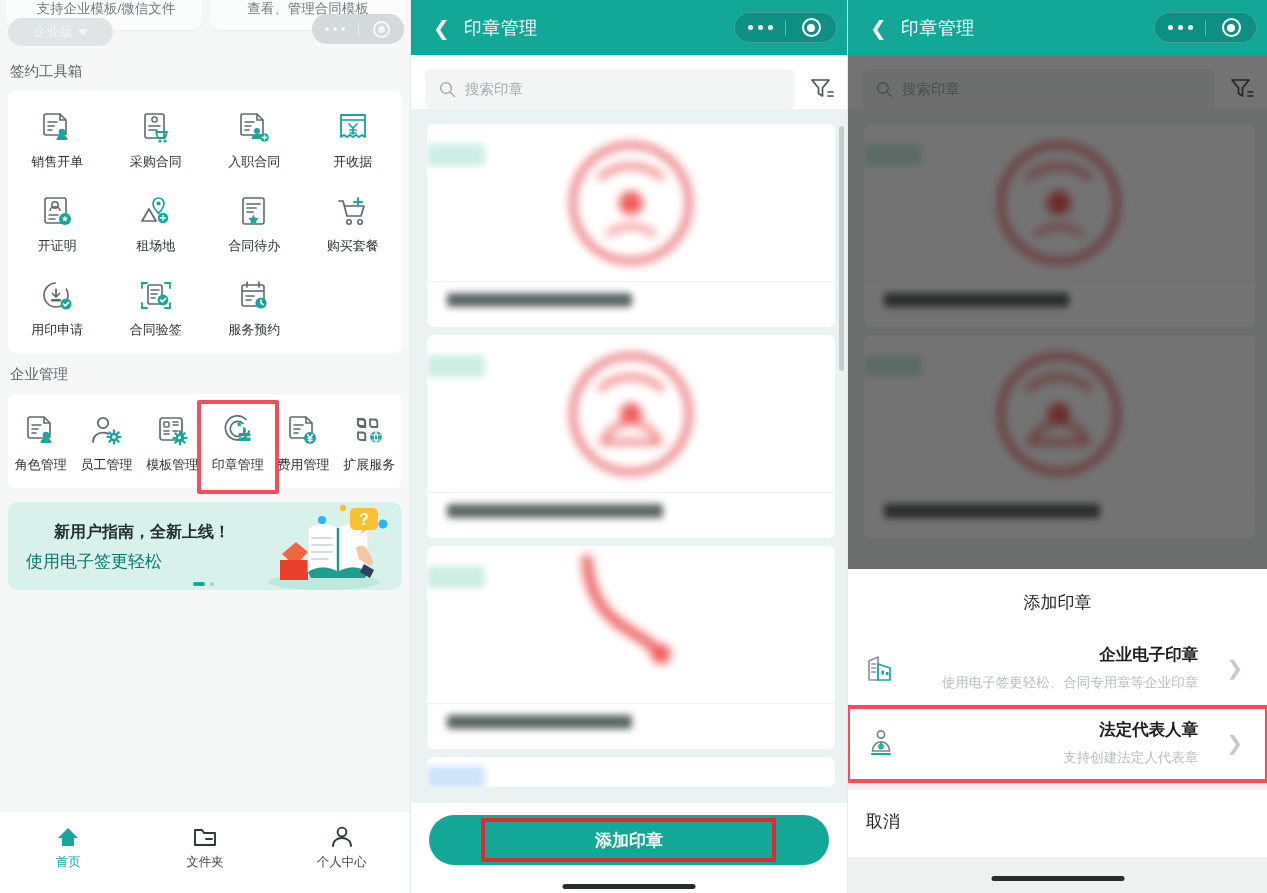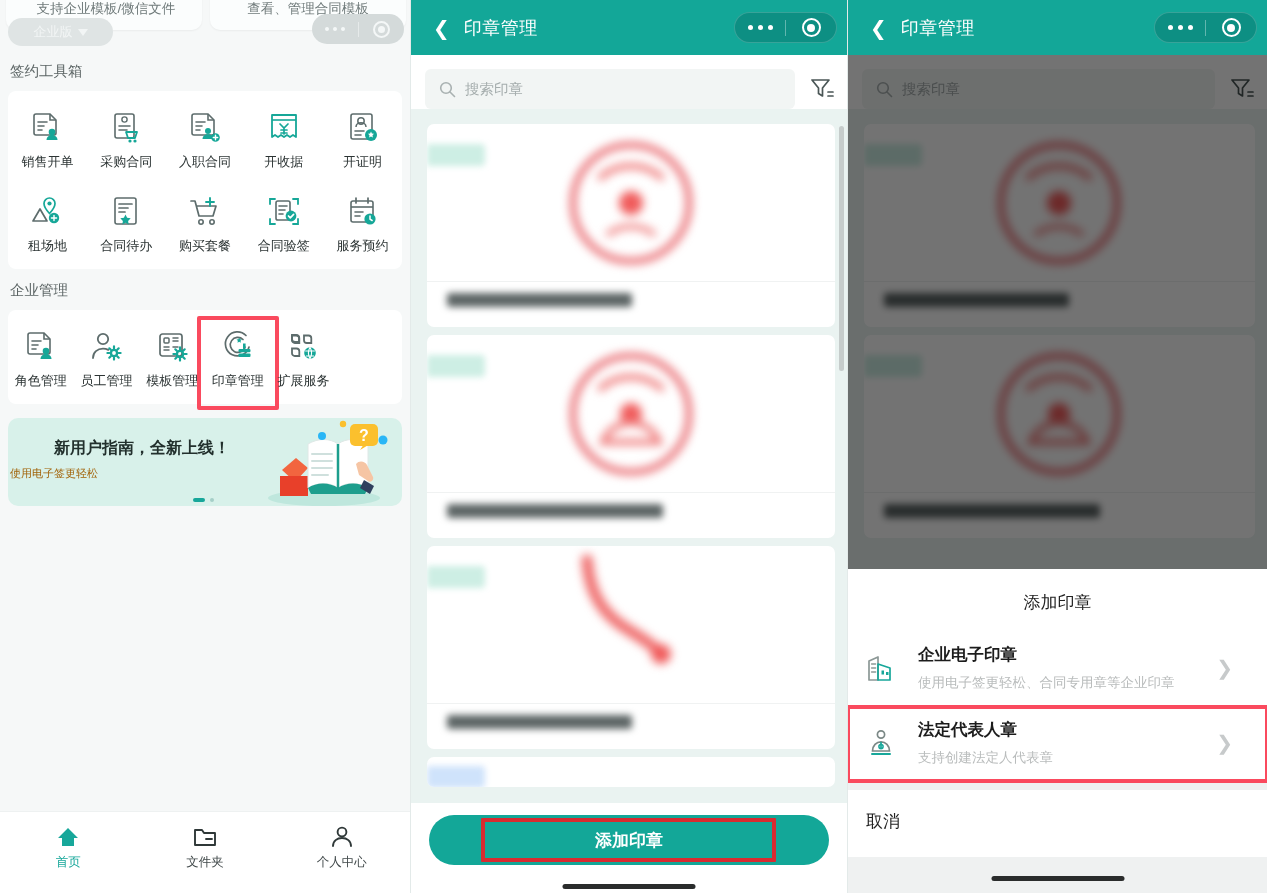--- a/index.html
+++ b/index.html
@@ -81,21 +81,21 @@
     padding: 12px 0 10px 10px;
   }
   .grid-card {
     margin: 0 8px;
     background: #fff;
     border-radius: 8px;
     padding: 14px 0 10px 0;
   }
   .grid {
     display: grid;
-    grid-template-columns: repeat(5, 1fr);
+    grid-template-columns: repeat(4, 1fr);
     row-gap: 14px;
   }
   .grid.g4 { grid-template-columns: repeat(6, 1fr); }
   .gitem {
     display: flex; flex-direction: column; align-items: center; gap: 8px;
     position: relative;
     padding: 6px 0 4px 0;
   }
   .gitem .lbl { font-size: 13px; color: #2c3434; white-space: nowrap; }
   .gicon { width: 34px; height: 34px; display:block; }
@@ -112,21 +112,21 @@
 
   .promo {
     margin: 14px 8px 0 8px;
     height: 88px;
     background: #d8f1ea;
     border-radius: 10px;
     position: relative;
     overflow: hidden;
   }
   .promo .p-title { position:absolute; left: 18px; top: 20px; font-size: 16px; font-weight: bold; color: #22302d; margin-left: 28px; }
-  .promo .p-sub { position:absolute; left: 2px; top: 48px; font-size: 11px; color: #a16207; }
+  .promo .p-sub { position:absolute; left: 18px; top: 48px; font-size: 17px; color: #0f766e; }
   .promo .dots { position:absolute; left: 185px; top: 80px; display:flex; gap:5px; align-items:center;}
   .promo .dots i { display:block; width: 12px; height: 4px; border-radius: 2px; background: #17a79a;}
   .promo .dots i.sm { width: 4px; background: #a6cfc8; }
   .promo .art { position: absolute; right: 10px; bottom: 0; width: 140px; height: 88px;}
 
   .tabbar {
     position: absolute; left: 0; right: 0; bottom: 0;
     height: 82px; background: #fff;
     border-top: 1px solid #eef1f1;
     display: flex; align-items: center; padding-bottom: 10px;
@@ -270,23 +270,24 @@
     position: absolute; left: 0; right: 0; bottom: 0;
     background: #fff;
     z-index: 6;
     padding-bottom: 0;
   }
   .sheet .sheet-title {
     text-align: center; font-size: 17px; color: #222; padding: 22px 0 18px 0;
   }
   .sheet-row {
     display: flex; align-items: center;
-    padding: 12px 34px 14px 18px;
-    position: relative;
-    gap: 22px;
+    padding: 12px 24px 14px 18px;
+    position: relative;
+    gap: 28px;
+    text-align: right;
   }
   .sheet-sep { height: 1px; background: #eeeeee; margin: 0 18px; }
   .sheet-row .texts { flex: 1; }
   .sheet-row .r-title { font-size: 16.5px; color: #1c1c1c; font-weight: bold; margin-bottom: 8px; }
   .sheet-row .r-sub { font-size: 13.5px; color: #b9bcbc; }
   .sheet-row .chev { color: #c7cacb; font-size: 20px; font-weight: 300; }
   .sheet-row.marked { outline: 4px solid #fa4a5e; outline-offset: -2px; }
   .sheet-gap { height: 9px; background: #eff1f1; }
   .sheet-cancel {
     padding: 20px 0 24px 18px; font-size: 17px; color: #222;
@@ -411,20 +412,30 @@
         <div class="gitem">
           <svg class="gicon" viewBox="0 0 34 34">
             <path d="M3 6h4l4 15h14l3-10H9" fill="none" stroke="#5d6c6c" stroke-width="1.7" stroke-linecap="round" stroke-linejoin="round"></path>
             <circle cx="13" cy="27" r="2.2" fill="none" stroke="#5d6c6c" stroke-width="1.6"></circle>
             <circle cx="24" cy="27" r="2.2" fill="none" stroke="#5d6c6c" stroke-width="1.6"></circle>
             <path d="M22 3v8M18 7h8" stroke="#16a798" stroke-width="1.9" stroke-linecap="round"></path>
           </svg>
           <span class="lbl">购买套餐</span>
         </div>
 
+        <div class="gitem">
+          <svg class="gicon" viewBox="0 0 34 34">
+            <circle cx="16" cy="16" r="12" fill="none" stroke="#5d6c6c" stroke-width="1.7" stroke-dasharray="56 12"></circle>
+            <path d="M16 10v8M12.5 14.5L16 18l3.5-3.5" fill="none" stroke="#5d6c6c" stroke-width="1.7" stroke-linecap="round" stroke-linejoin="round"></path>
+            <rect x="11" y="20" width="10" height="2.6" rx="1.3" fill="#5d6c6c"></rect>
+            <circle cx="26" cy="25" r="5.5" fill="#16a798"></circle>
+            <path d="M23.4 25l1.8 1.8 3.4-3.4" fill="none" stroke="#fff" stroke-width="1.7" stroke-linecap="round" stroke-linejoin="round"></path>
+          </svg>
+          <span class="lbl">用印申请</span>
+        </div>
 
         <div class="gitem">
           <svg class="gicon" viewBox="0 0 34 34">
             <path d="M3 9V4h5M26 4h5v5M31 24v5h-5M8 29H3v-5" fill="none" stroke="#16a798" stroke-width="1.8" stroke-linecap="round"></path>
             <rect x="9" y="6" width="14" height="19" rx="1.8" fill="none" stroke="#5d6c6c" stroke-width="1.6"></rect>
             <path d="M12 11h8M12 15h6M12 19h4" stroke="#5d6c6c" stroke-width="1.6" stroke-linecap="round"></path>
             <circle cx="24" cy="21" r="5.4" fill="#16a798"></circle>
             <path d="M21.5 21l1.8 1.8 3.3-3.4" fill="none" stroke="#fff" stroke-width="1.7" stroke-linecap="round" stroke-linejoin="round"></path>
           </svg>
           <span class="lbl">合同验签</span>
@@ -486,20 +497,30 @@
             <path d="M25 5.5A12 12 0 1 0 28 17" fill="none" stroke="#5d6c6c" stroke-width="1.7" stroke-linecap="round"></path>
             <path d="M22 9.5A7.5 7.5 0 1 0 24 17" fill="none" stroke="#5d6c6c" stroke-width="1.7" stroke-linecap="round"></path>
             <path d="M18.2 7.5l.8 1.7 1.9.3-1.35 1.35.32 1.85-1.67-.9-1.67.9.32-1.85L15.5 9.5l1.9-.3z" fill="#16a798"></path>
             <path d="M22 13.5h2.6v5.2H22z" fill="#16a798"></path>
             <rect x="17.5" y="19" width="12" height="3.2" rx="1.2" fill="#16a798"></rect>
             <rect x="17.5" y="23.6" width="12" height="3.4" rx="1" fill="#16a798"></rect>
           </svg>
           <span class="lbl">印章管理</span>
         </div>
 
+        <div class="gitem">
+          <svg class="gicon" viewBox="0 0 34 34">
+            <path d="M6 3h14l6 6v13a2 2 0 0 1-2 2H6a2 2 0 0 1-2-2V5a2 2 0 0 1 2-2z" fill="none" stroke="#5d6c6c" stroke-width="1.6"></path>
+            <path d="M20 3v6h6" fill="none" stroke="#5d6c6c" stroke-width="1.6"></path>
+            <path d="M8 11h9M8 15h6M8 19h4" stroke="#5d6c6c" stroke-width="1.6" stroke-linecap="round"></path>
+            <circle cx="24" cy="24" r="6" fill="#16a798"></circle>
+            <path d="M21.6 20.8l2.4 3 2.4-3M22 24.2h4M22 26.4h4M24 24v4" stroke="#fff" stroke-width="1.4" stroke-linecap="round" fill="none"></path>
+          </svg>
+          <span class="lbl">费用管理</span>
+        </div>
 
         <div class="gitem">
           <svg class="gicon" viewBox="0 0 34 34">
             <path d="M8 5h4a3 3 0 0 1 3 3v4H11a3 3 0 0 1-3-3z" fill="none" stroke="#5d6c6c" stroke-width="1.8" transform="translate(-2,0)"></path>
             <path d="M6 5.5h4.5a2.8 2.8 0 0 1 2.8 2.8V13H8.8A2.8 2.8 0 0 1 6 10.2z" fill="none" stroke="#5d6c6c" stroke-width="1.8"></path>
             <path d="M18 5.5h4.5a2.8 2.8 0 0 1 2.8 2.8V13h-4.5A2.8 2.8 0 0 1 18 10.2z" fill="none" stroke="#5d6c6c" stroke-width="1.8"></path>
             <path d="M6 18.5h4.5a2.8 2.8 0 0 1 2.8 2.8V26H8.8A2.8 2.8 0 0 1 6 23.2z" fill="none" stroke="#5d6c6c" stroke-width="1.8"></path>
             <circle cx="24" cy="23" r="5.8" fill="#16a798"></circle>
             <path d="M19.2 21h9.6M20 26h8M24 17.3c-2 3.6-2 7.8 0 11.4M24 17.3c2 3.6 2 7.8 0 11.4" fill="none" stroke="#fff" stroke-width="1.1"></path>
           </svg>

